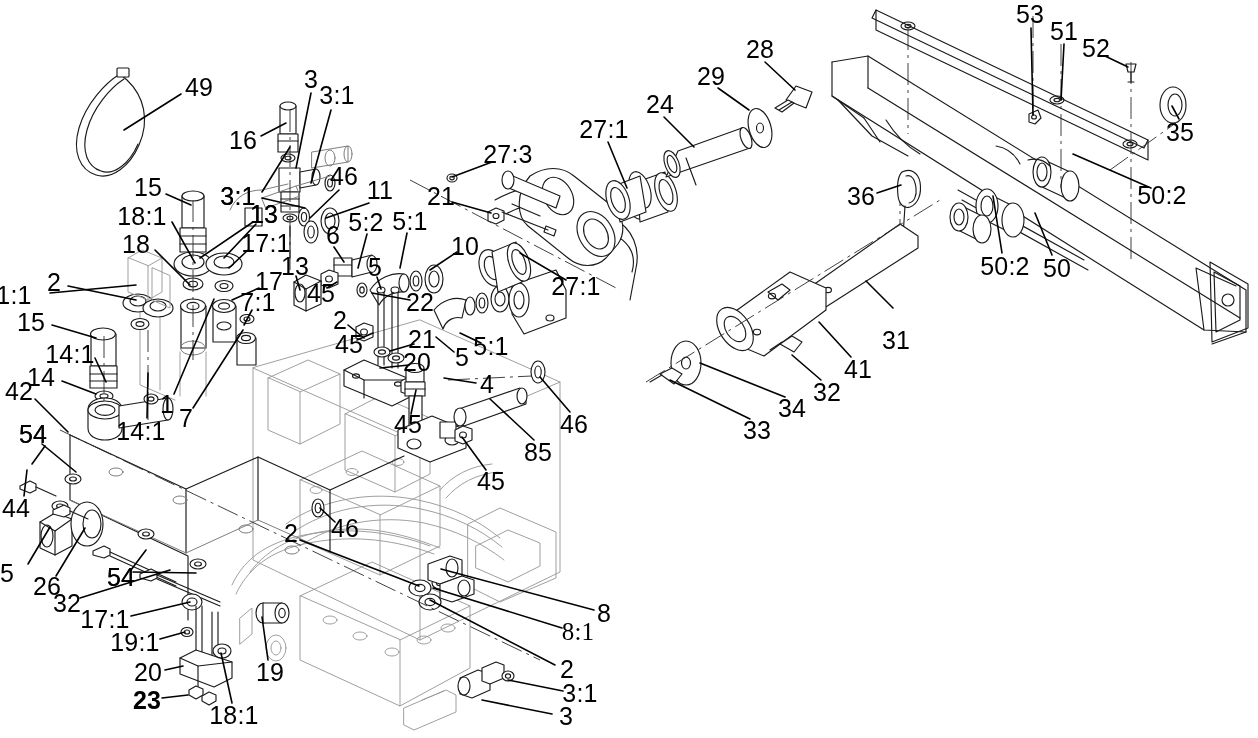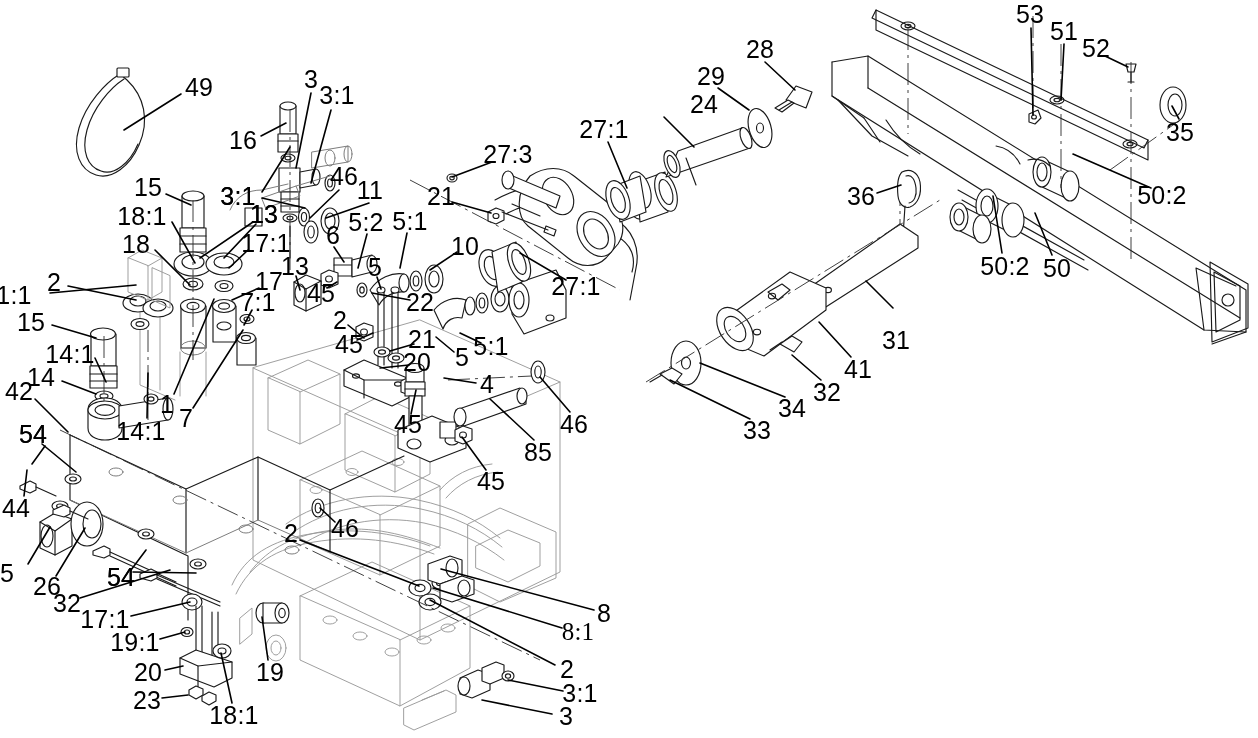--- a/index.html
+++ b/index.html
@@ -666,21 +666,21 @@
     </svg>
 
   <div id="label-layer">
       <div class="callout" style="left: 199px; top: 87px;">49</div>
       <div class="callout" style="left: 311px; top: 79px;">3</div>
       <div class="callout" style="left: 337px; top: 95px;">3:1</div>
       <div class="callout" style="left: 243px; top: 140px;">16</div>
       <div class="callout" style="left: 238px; top: 196px;">3:1</div>
       <div class="callout" style="left: 238px; top: 196px;">3:1</div>
       <div class="callout" style="left: 344px; top: 176px;">46</div>
-      <div class="callout" style="left: 370px; top: 190px; text-align: right;">11</div>
+      <div class="callout" style="left: 380px; top: 190px; text-align: right;">11</div>
       <div class="callout" style="left: 148px; top: 187px;">15</div>
       <div class="callout" style="left: 142px; top: 216px;">18:1</div>
       <div class="callout" style="left: 264px; top: 214px;">13</div>
       <div class="callout" style="left: 264px; top: 214px;">13</div>
       <div class="callout" style="left: 136px; top: 244px;">18</div>
       <div class="callout" style="left: 266px; top: 243px;">17:1</div>
       <div class="callout" style="left: 366px; top: 222px;">5:2</div>
       <div class="callout" style="left: 410px; top: 221px;">5:1</div>
       <div class="callout" style="left: 333px; top: 235px;">6</div>
       <div class="callout" style="left: 269px; top: 281px;">17</div>
@@ -707,21 +707,21 @@
       <div class="callout" style="left: 574px; top: 424px;">46</div>
       <div class="callout" style="left: 491px; top: 481px;">45</div>
       <div class="callout" style="left: 408px; top: 424px;">45</div>
       <div class="callout" style="left: 508px; top: 154px;">27:3</div>
       <div class="callout" style="left: 441px; top: 196px;">21</div>
       <div class="callout" style="left: 465px; top: 246px;">10</div>
       <div class="callout" style="left: 604px; top: 129px;">27:1</div>
       <div class="callout" style="left: 576px; top: 286px;">27:1</div>
       <div class="callout" style="left: 491px; top: 346px;">5:1</div>
       <div class="callout" style="left: 462px; top: 357px;">5</div>
-      <div class="callout" style="left: 660px; top: 104px; margin-left: 44px;">24</div>
+      <div class="callout" style="left: 660px; top: 104px;">24</div>
       <div class="callout" style="left: 711px; top: 76px;">29</div>
       <div class="callout" style="left: 760px; top: 49px;">28</div>
       <div class="callout" style="left: 861px; top: 196px;">36</div>
       <div class="callout" style="left: 1030px; top: 14px;">53</div>
       <div class="callout" style="left: 1064px; top: 31px;">51</div>
       <div class="callout" style="left: 1096px; top: 48px;">52</div>
       <div class="callout" style="left: 1180px; top: 132px;">35</div>
       <div class="callout" style="left: 1162px; top: 195px;">50:2</div>
       <div class="callout" style="left: 1005px; top: 266px;">50:2</div>
       <div class="callout" style="left: 1057px; top: 268px;">50</div>
@@ -734,21 +734,21 @@
       <div class="callout" style="left: 33px; top: 434px;">54</div>
       <div class="callout" style="left: 16px; top: 508px;">44</div>
       <div class="callout" style="left: 0; top: 573px;">25</div>
       <div class="callout" style="left: 47px; top: 586px;">26</div>
       <div class="callout" style="left: 67px; top: 603px;">32</div>
       <div class="callout" style="left: 121px; top: 577px;">54</div>
       <div class="callout" style="left: 121px; top: 577px;">54</div>
       <div class="callout" style="left: 105px; top: 619px;">17:1</div>
       <div class="callout" style="left: 135px; top: 642px; text-align: center;">19:1</div>
       <div class="callout" style="left: 148px; top: 672px;">20</div>
-      <div class="callout" style="left: 147px; top: 700px;">23</div>
+      <div class="callout" style="left: 147px; top: 700px; font-weight: bold;">23</div>
       <div class="callout" style="left: 234px; top: 715px;">18:1</div>
       <div class="callout" style="left: 270px; top: 672px;">19</div>
       <div class="callout" style="left: 345px; top: 528px;">46</div>
       <div class="callout" style="left: 291px; top: 533px;">2</div>
       <div class="callout" style="left: 604px; top: 613px;">8</div>
       <div class="callout" style="left: 578px; top: 631px; font-family: Liberation Serif, serif;">8:1</div>
       <div class="callout" style="left: 567px; top: 669px;">2</div>
       <div class="callout" style="left: 580px; top: 693px;">3:1</div>
       <div class="callout" style="left: 566px; top: 716px;">3</div>
     </div>

